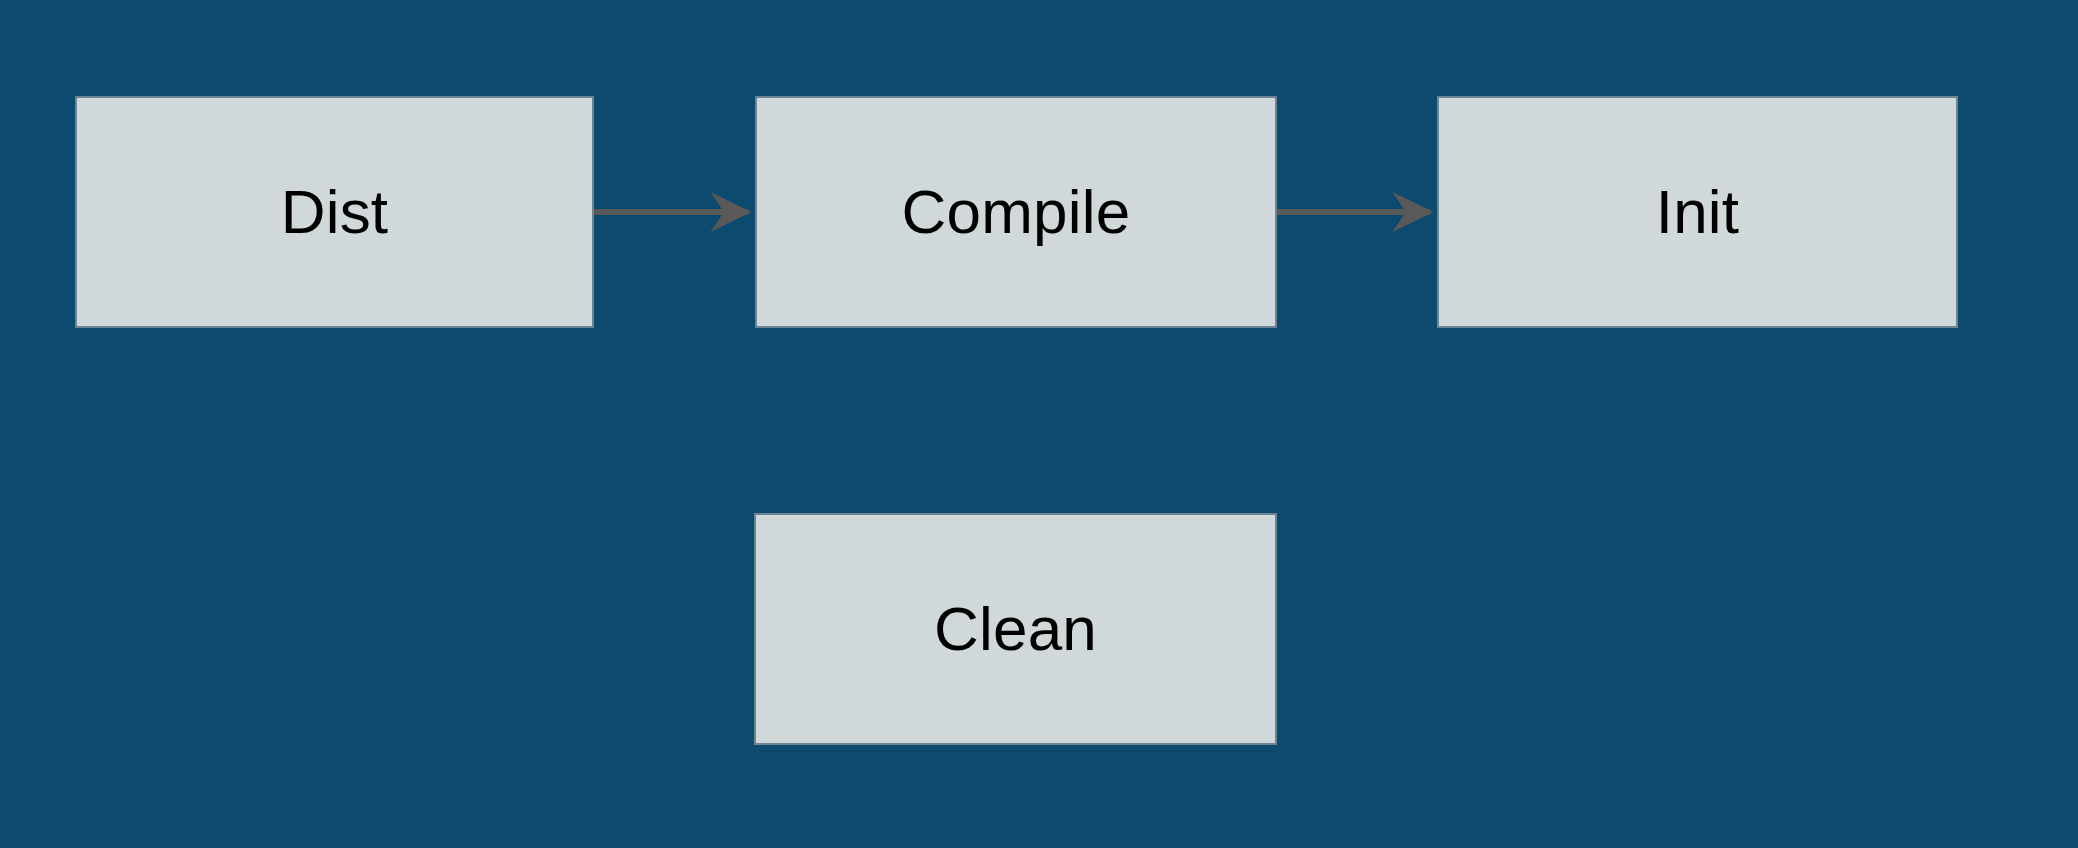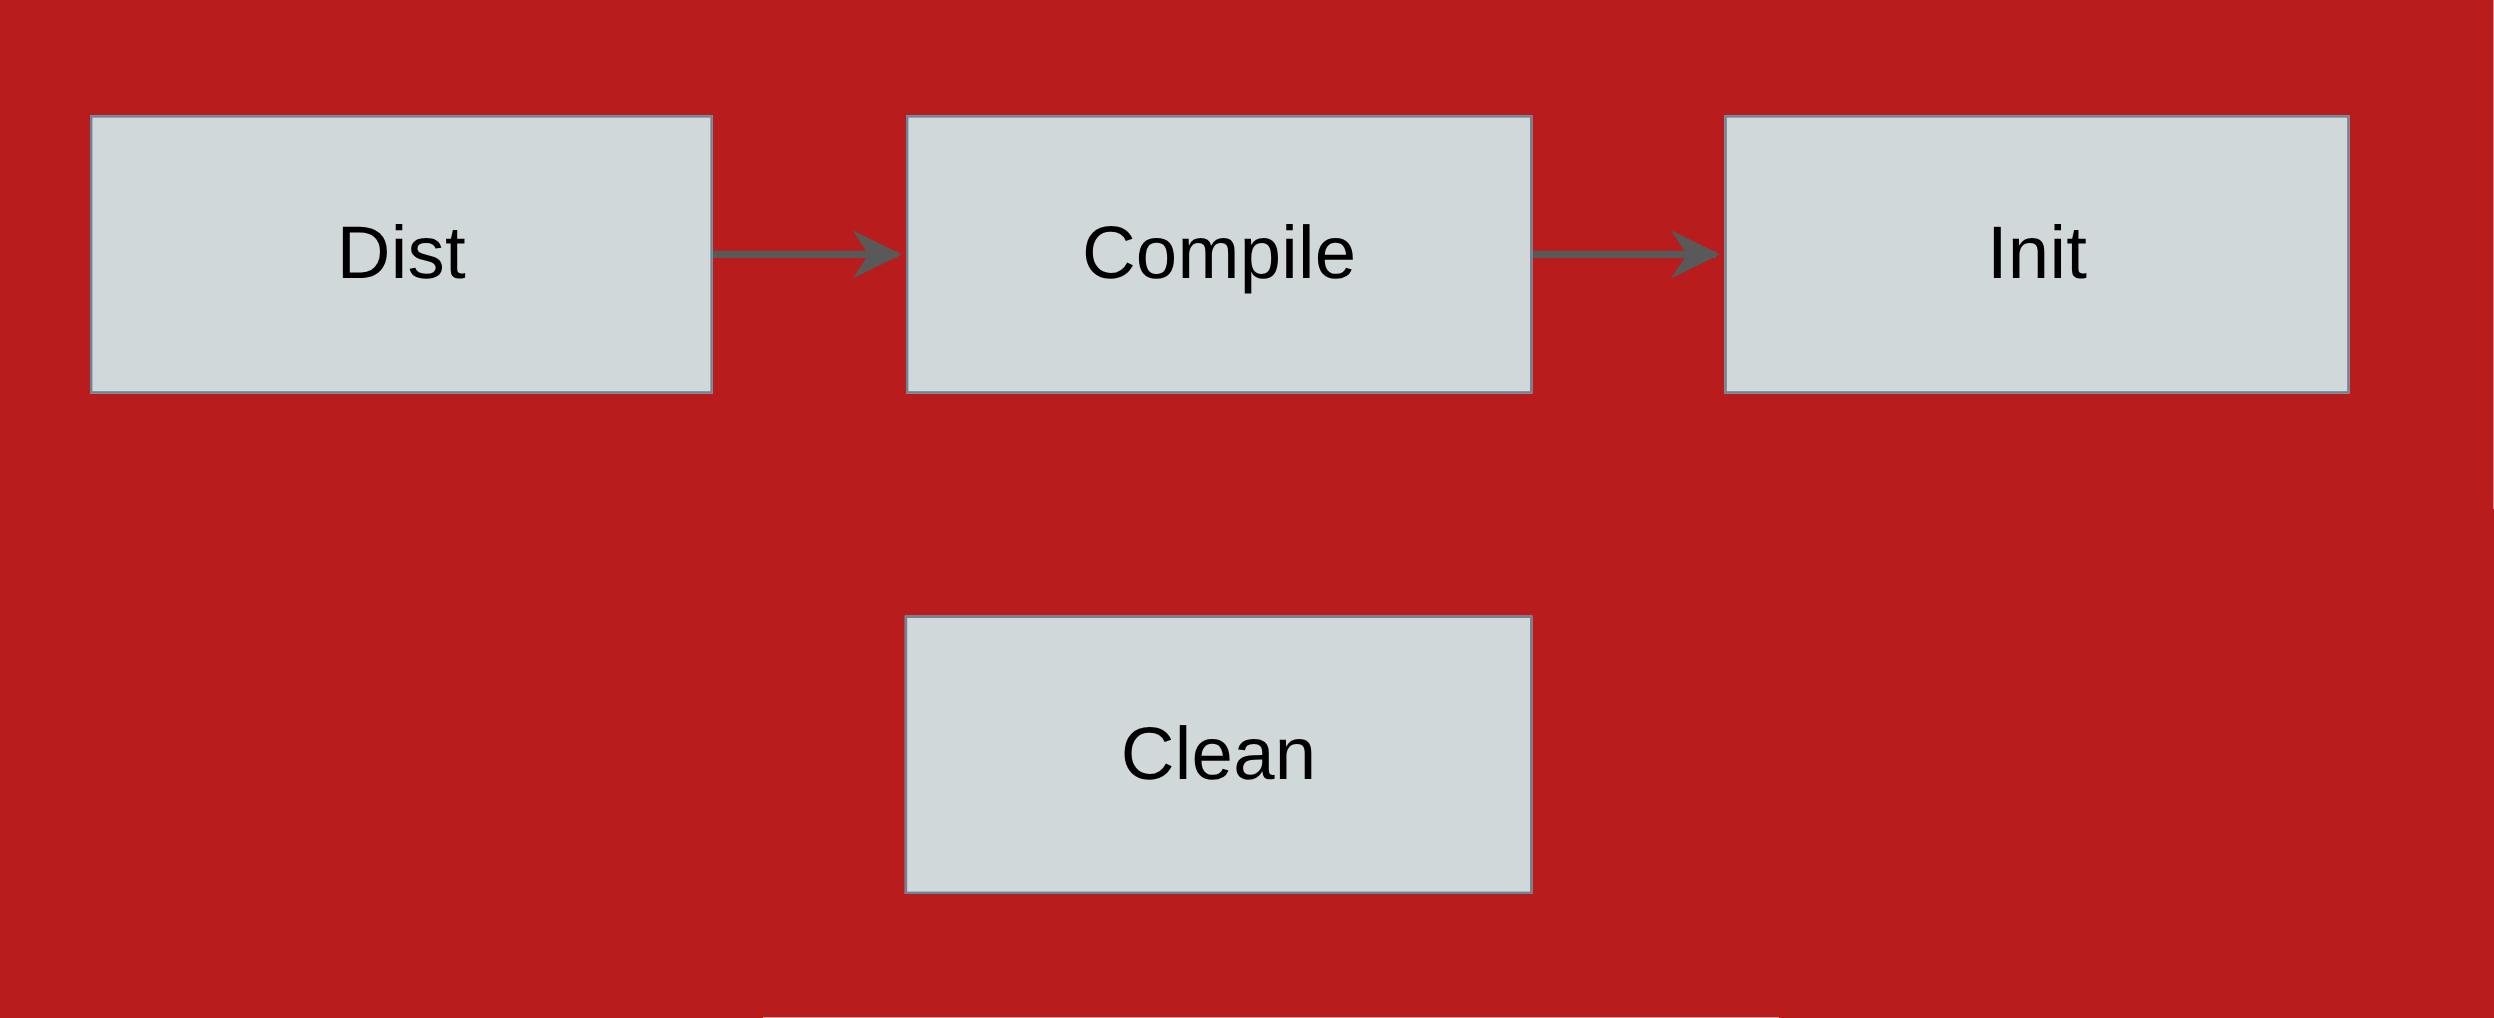--- a/index.html
+++ b/index.html
@@ -8,21 +8,21 @@
     padding: 0;
     background: #ffffff;
   }
   body {
     font-family: "Liberation Sans", sans-serif;
   }
   #canvas {
     position: relative;
     width: 2078px;
     height: 848px;
-    background: #b91c1c;
+    background: #0c4a6e;
     overflow: hidden;
   }
   .node {
     position: absolute;
     box-sizing: border-box;
     background: #d0d8da;
     border: 2px solid #6d8494;
     display: flex;
     align-items: center;
     justify-content: center;

